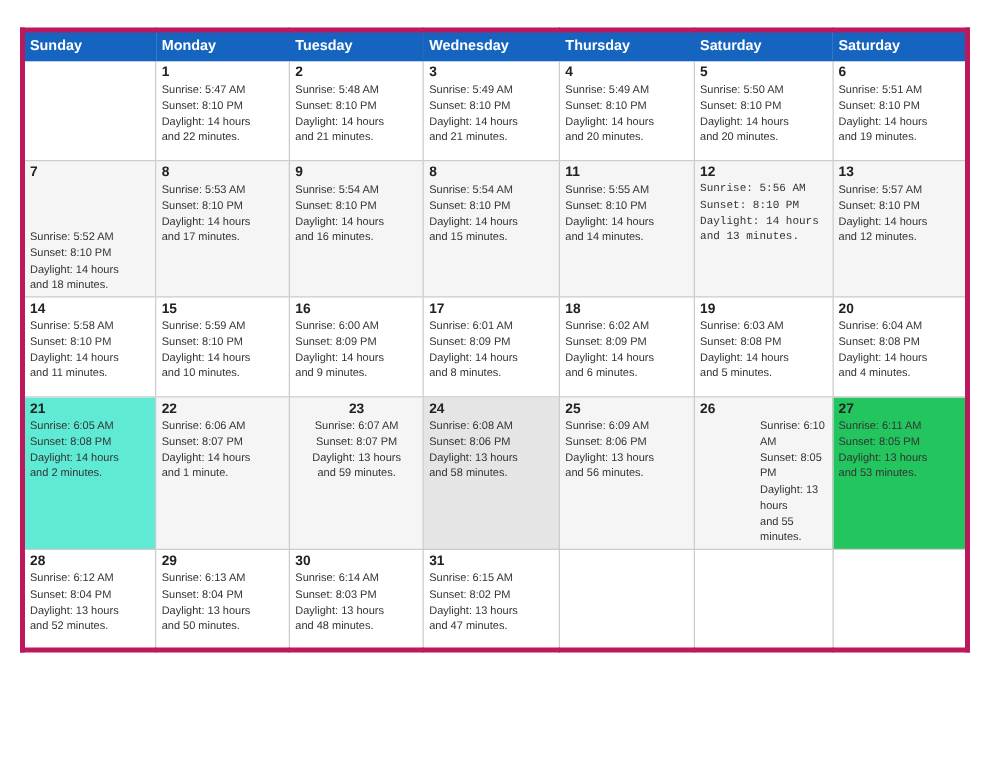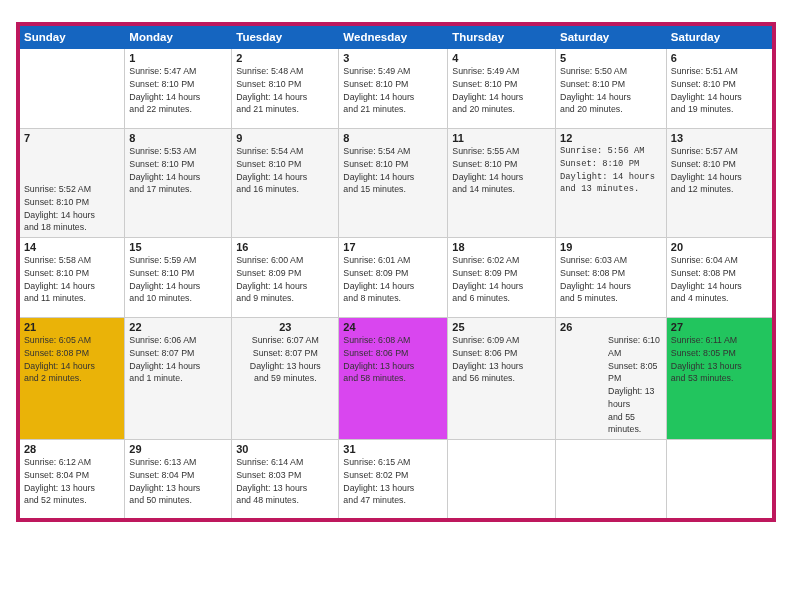--- a/index.html
+++ b/index.html
@@ -257,42 +257,42 @@
           </td>
           <td>
             <span class="day-num">20</span>
             <div class="day-info" style="white-space: pre-line;">Sunrise: 6:04 AM
 Sunset: 8:08 PM
 Daylight: 14 hours
 and 4 minutes.</div>
           </td>
         </tr>
         <tr>
-          <td style="background: #eab308; margin-top: 27px;">
+          <td style="background: #5eead4; margin-top: 27px;">
             <span class="day-num">21</span>
             <div class="day-info" style="white-space: pre-line;">Sunrise: 6:05 AM
 Sunset: 8:08 PM
 Daylight: 14 hours
 and 2 minutes.</div>
           </td>
           <td style="background: rgb(245, 245, 245);">
             <span class="day-num">22</span>
             <div class="day-info" style="white-space: pre-line;">Sunrise: 6:06 AM
 Sunset: 8:07 PM
 Daylight: 14 hours
 and 1 minute.</div>
           </td>
           <td style="background: rgb(245, 245, 245); text-align: center;">
             <span class="day-num">23</span>
             <div class="day-info" style="white-space: pre-line;">Sunrise: 6:07 AM
 Sunset: 8:07 PM
 Daylight: 13 hours
 and 59 minutes.</div>
           </td>
-          <td style="background: #d946ef;">
+          <td style="background: #e5e5e5;">
             <span class="day-num">24</span>
             <div class="day-info" style="white-space: pre-line;">Sunrise: 6:08 AM
 Sunset: 8:06 PM
 Daylight: 13 hours
 and 58 minutes.</div>
           </td>
           <td style="background: rgb(245, 245, 245);">
             <span class="day-num">25</span>
             <div class="day-info" style="white-space: pre-line;">Sunrise: 6:09 AM
 Sunset: 8:06 PM

